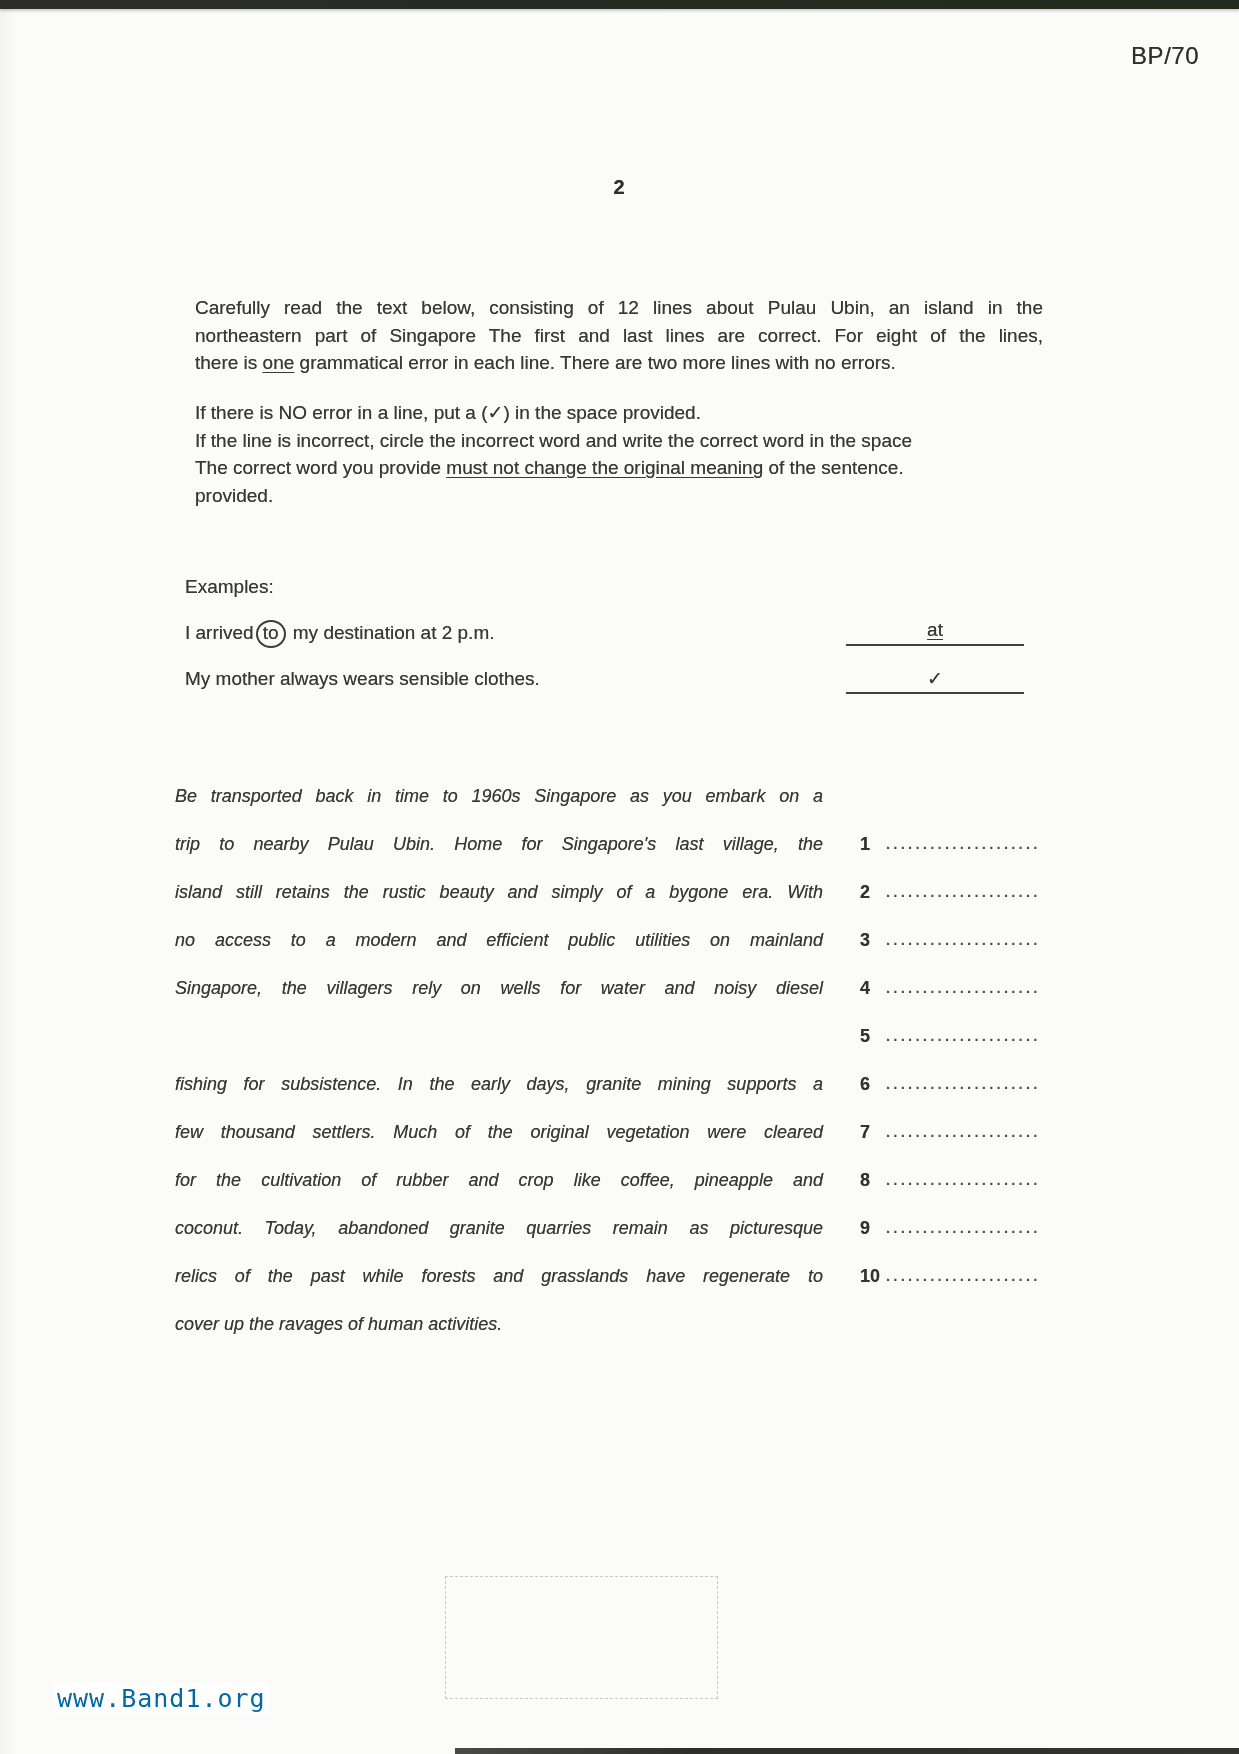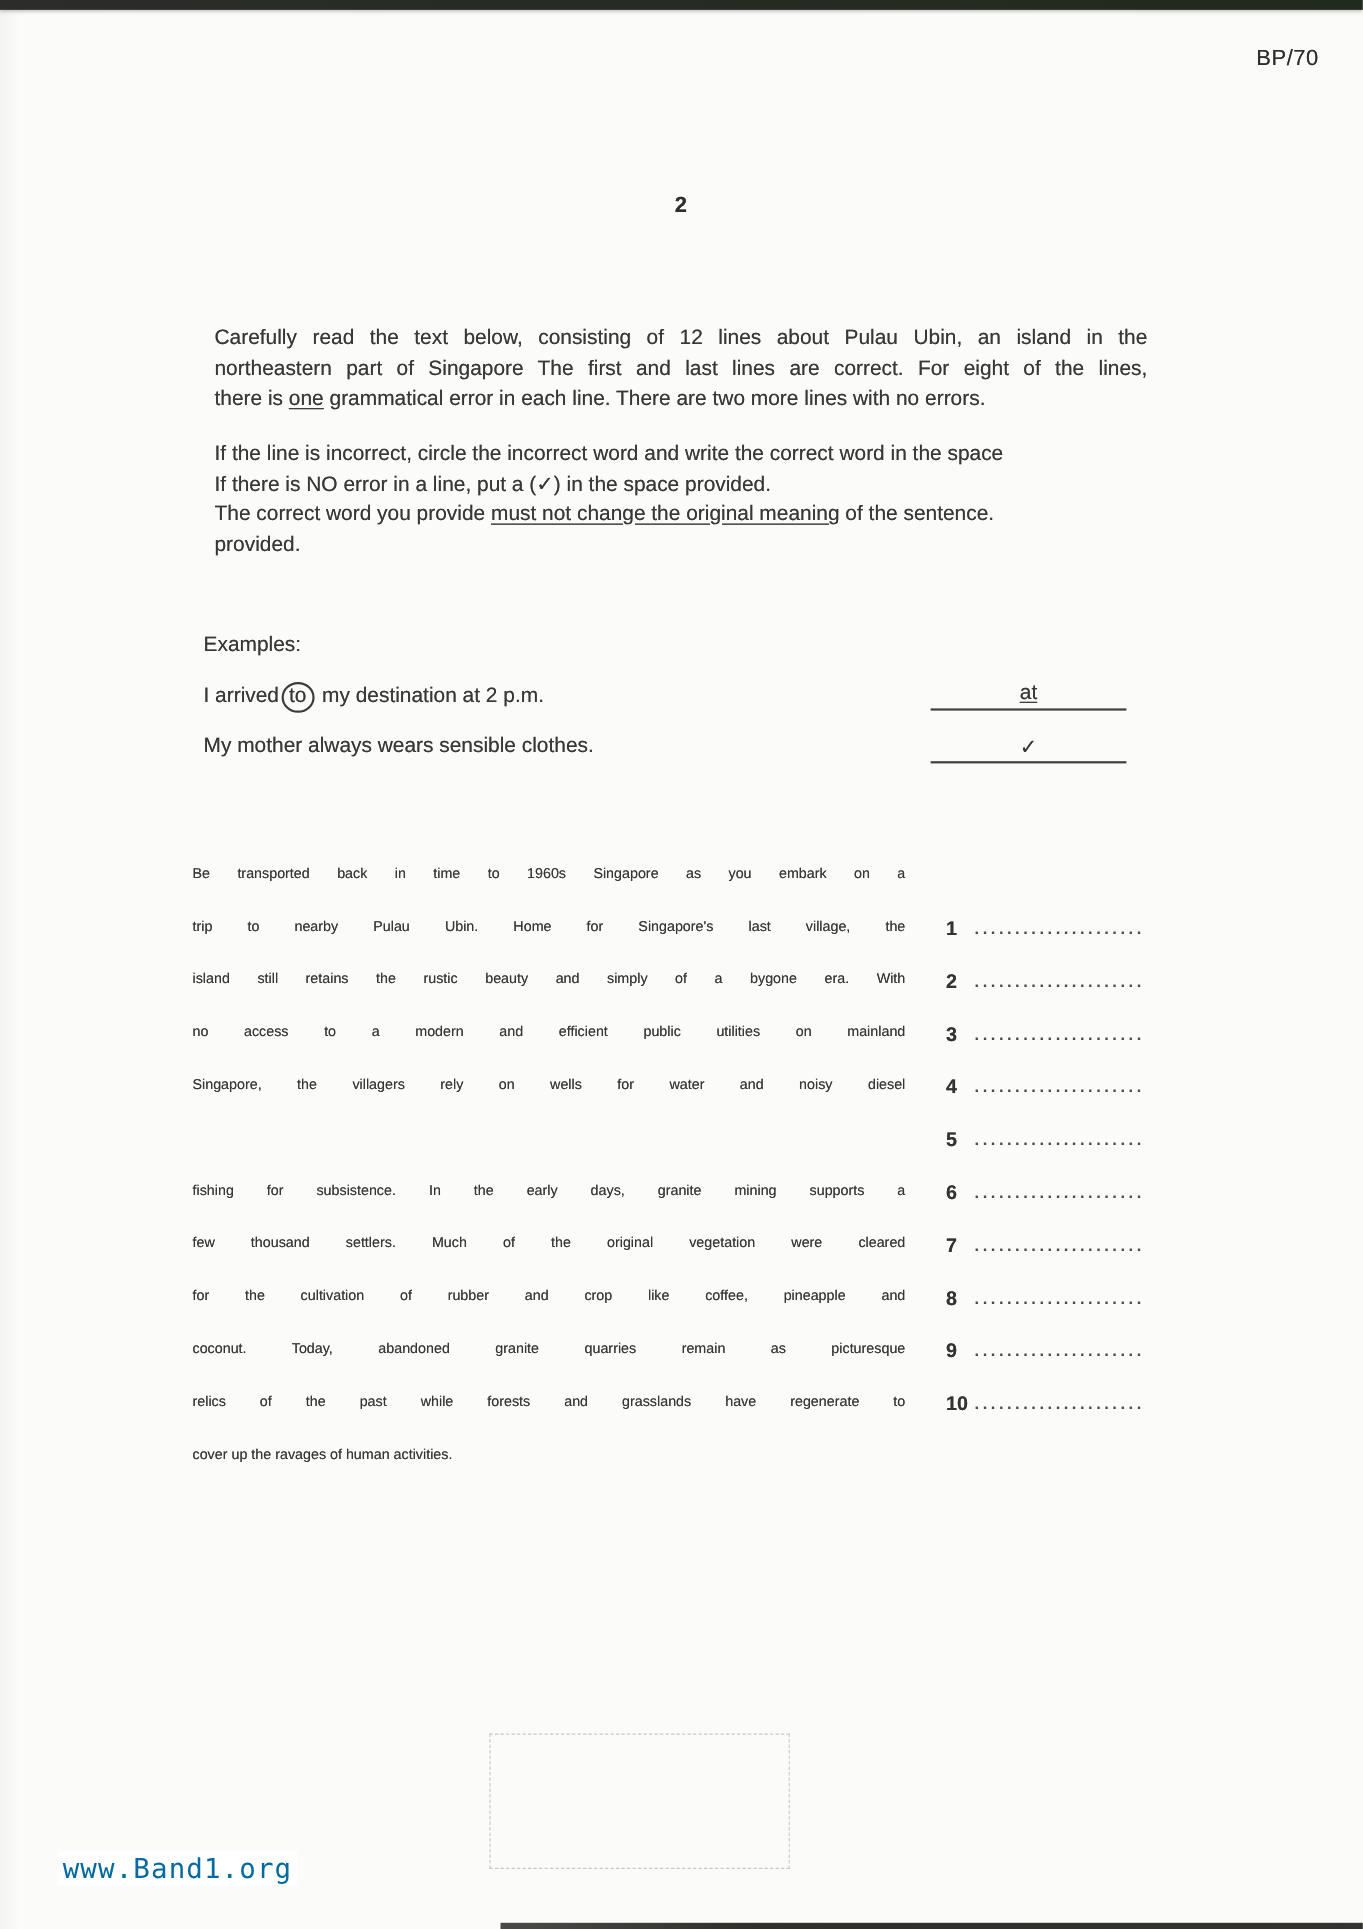--- a/index.html
+++ b/index.html
@@ -22,21 +22,21 @@
     background: linear-gradient(90deg, #2c2c2a 0%, #262b22 55%, #202a1d 100%);
     box-shadow: 0 2px 3px rgba(110,110,110,0.35);
   }
   .bottom-strip {
     position: absolute; bottom: 0; left: 455px; right: 0; height: 6px;
     background: linear-gradient(90deg, #4a4a46 0%, #2e2e2b 30%, #33332f 100%);
   }
 
   .corner-code {
     position: absolute; top: 42px; right: 40px;
-    font-size: 20px; color: #2e2e2e; letter-spacing: 0.5px; margin-left: 44px;
+    font-size: 24px; color: #2e2e2e; letter-spacing: 0.5px; margin-left: 44px;
   }
   .page-number {
     position: absolute; top: 176px; left: 195px; width: 848px;
     text-align: center; font-weight: bold; font-size: 20px; color: #2e2e2e;
   }
   .section-title {
     position: absolute; top: 246px; left: 195px; width: 848px;
     text-align: center; font-weight: bold; font-size: 20px; color: #2e2e2e;
   }
 
@@ -59,22 +59,22 @@
   }
   .answer-blank {
     position: absolute; left: 846px; top: -1px; width: 178px; height: 25px;
     border-bottom: 2px solid #3f3f3f; text-align: center; font-size: 19px;
   }
   .answer { display: inline-block; }
 
   .passage-row { position: absolute; left: 0; width: 100%; height: 28px; }
   .line-text {
     position: absolute; left: 175px; width: 648px; display: block;
-    font-size: 13px; white-space: normal;
-    text-align: justify; text-align-last: justify;
+    font-size: 18px; white-space: normal;
+    text-align: justify; text-align-last: justify; font-style: italic;
   }
   .line-text.plain { text-align: left; text-align-last: left; }
   .line-answer { position: absolute; left: 860px; top: 0; white-space: nowrap; }
   .line-num { display: inline-block; min-width: 26px; font-weight: bold; font-size: 18px; color: #333; }
   .line-dots {
     font-size: 15px; font-weight: bold; letter-spacing: 3.2px; color: #4a4a4a;
     vertical-align: 1px;
   }
 
   .faint-box {
@@ -98,23 +98,23 @@
   <div class="page-number ink">2</div>
 
   <div class="textblock ink" id="intro">
   <div class="rich-line justify"><span class="pre">Carefully read the text below, consisting of 12 lines about Pulau Ubin, an island in the</span><span class="post"></span></div>
 
   <div class="rich-line justify"><span class="pre">northeastern part of Singapore The first and last lines are correct. For eight of the lines,</span><span class="post"></span></div>
 
   <div class="rich-line"><span class="pre">there is </span><span class="u mid">one</span><span class="post"> grammatical error in each line. There are two more lines with no errors.</span></div>
 </div>
   <div class="textblock ink" id="instructions">
+  <div class="rich-line"><span class="pre">If there is NO error in a line, put a (✓) in the space provided.</span><span class="post"></span></div>
+
   <div class="rich-line"><span class="pre">If the line is incorrect, circle the incorrect word and write the correct word in the space</span><span class="post"></span></div>
-
-  <div class="rich-line"><span class="pre">If there is NO error in a line, put a (✓) in the space provided.</span><span class="post"></span></div>
 
   <div class="rich-line"><span class="pre">The correct word you provide </span><span class="u mid">must not change the original meaning</span><span class="post"> of the sentence.</span></div>
 
   <div class="rich-line"><span class="pre">provided.</span><span class="post"></span></div>
 </div>
 
   <div class="examples-heading ink">Examples:</div>
   <div id="examples">
   <div class="example-row" style="top: 620px;">
     <span class="ex-text ink"><span class="pre">I arrived</span><span class="circled">to</span><span class="post"> my destination at 2 p.m.</span></span>

